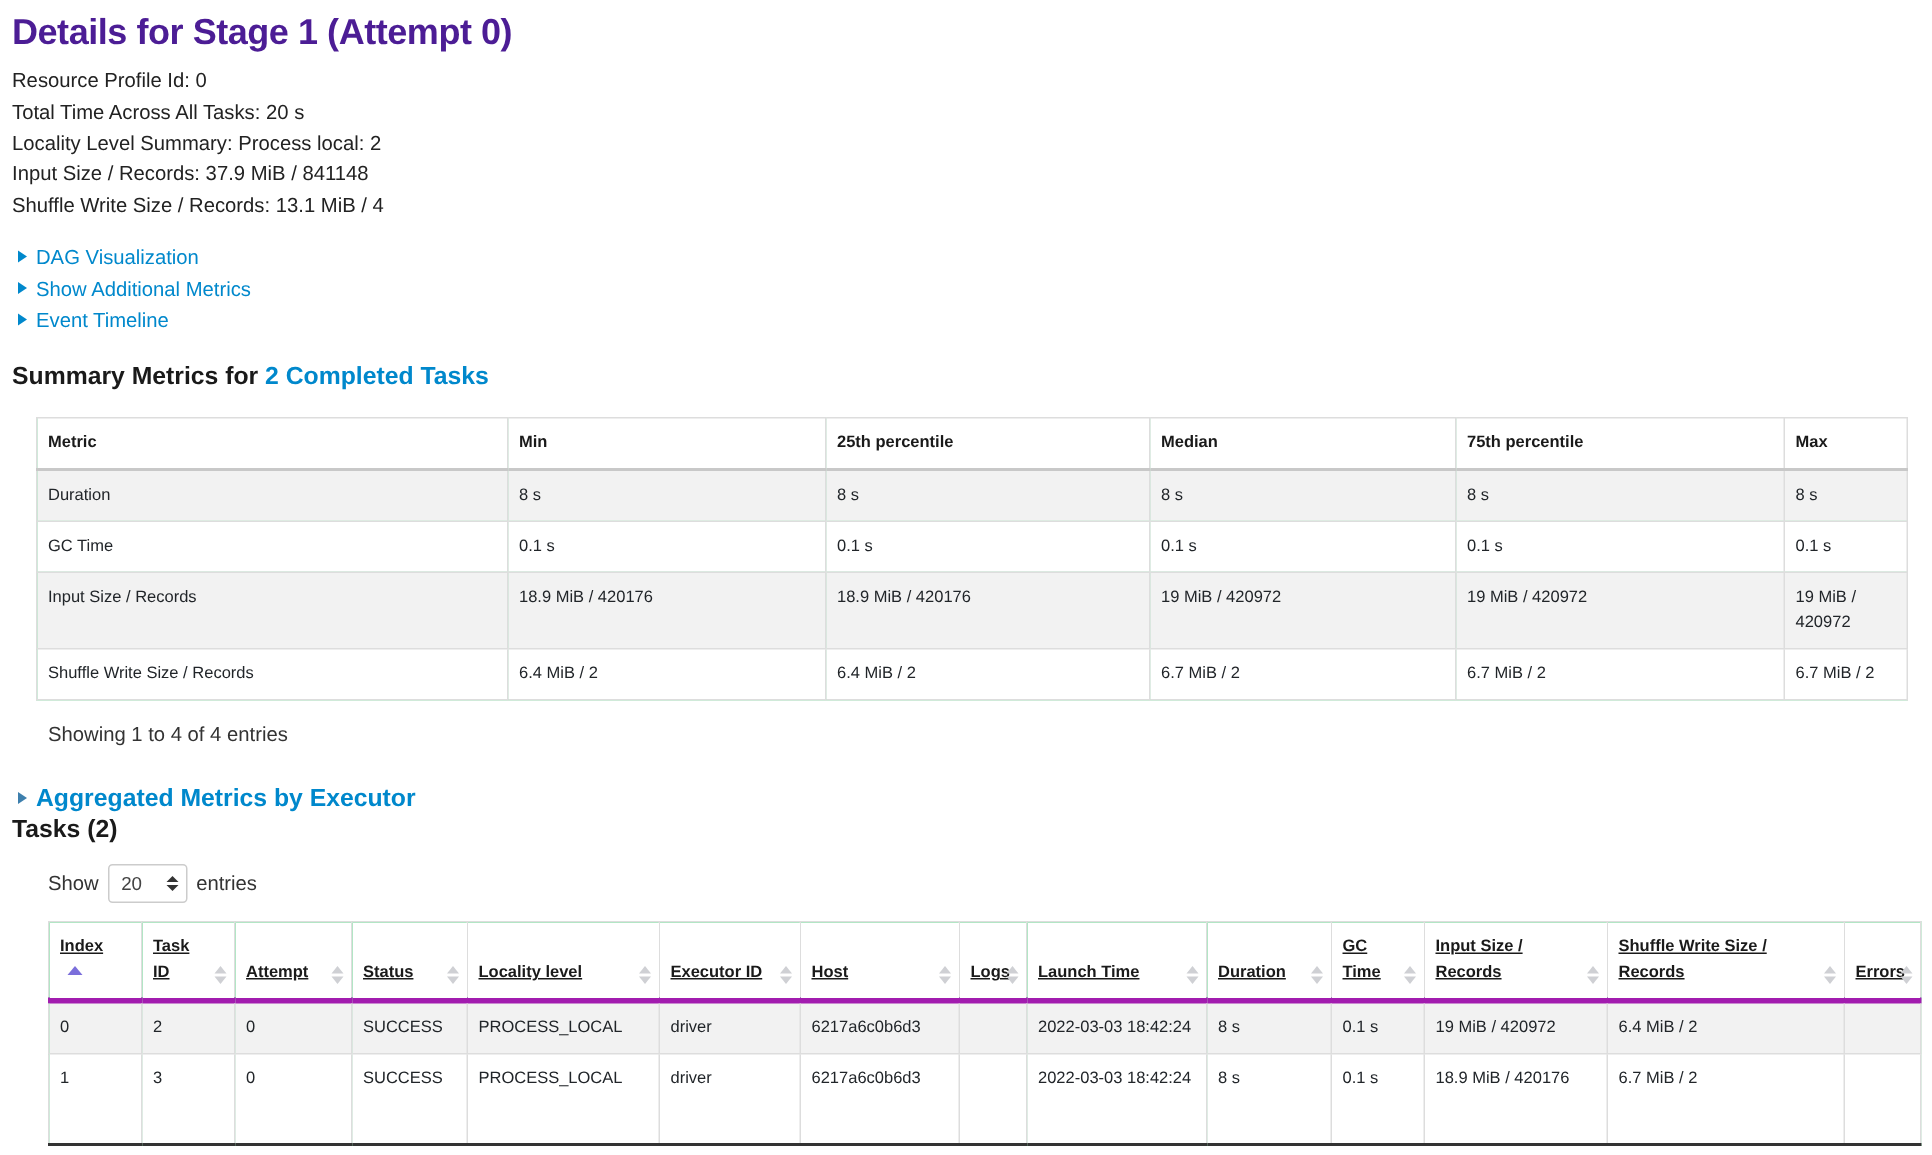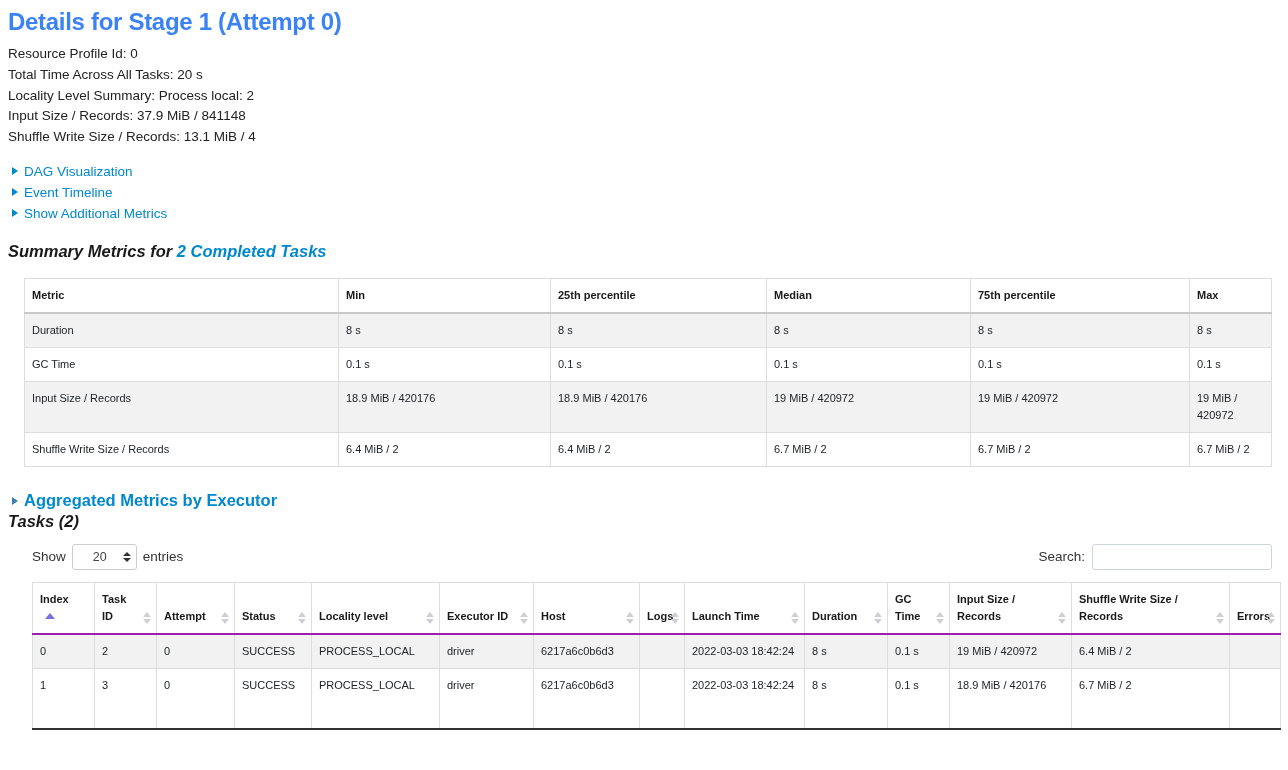--- a/index.html
+++ b/index.html
@@ -21,21 +21,21 @@
     box-sizing: border-box;
     width: 1288px;
   }
   h1.page-title {
     font-size: 24px;
     font-weight: bold;
     letter-spacing: -0.3px;
     margin: 0;
     padding: 6px 0 0 0;
     line-height: 32px;
-    color: #3b82f6;
+    color: #4c1d95;
   }
   ul.stage-info {
     list-style: none;
     margin: 6px 0 0 0;
     padding: 0;
   }
   ul.stage-info li {
     line-height: 20.8px;
     font-size: 13.5px;
     color: #222;
@@ -69,21 +69,20 @@
   .tri.dark {
     border-left-color: #3d7fad;
   }
   h4.section-title {
     font-size: 16.5px;
     font-weight: bold;
     margin: 0;
     padding: 0;
     line-height: 22px;
     color: #1a1a1a;
-    font-style: italic;
   }
   .summary-title-wrap {
     margin-top: 16px;
     margin-bottom: 0;
   }
   .summary-title-wrap .link {
     font-size: 16.5px;
     font-weight: bold;
   }
 
@@ -175,21 +174,21 @@
   select.len-select {
     appearance: none;
     -webkit-appearance: none;
     -moz-appearance: none;
     font-family: "Liberation Sans", sans-serif;
     font-size: 12.5px;
     color: #444;
     background: #fff;
     border: 1px solid #ccc;
     border-radius: 3px;
-    padding: 3px 22px 3px 20px;
+    padding: 3px 22px 3px 8px;
     height: 26px;
     line-height: 18px;
     box-sizing: border-box;
     cursor: pointer;
   }
   .select-chev {
     position: absolute;
     right: 6px;
     top: 50%;
     transform: translateY(-50%);
@@ -234,21 +233,22 @@
   
   #tasks-table {
     width: 1248px;
     margin: 8px 0 0 24px;
     table-layout: fixed;
   }
   #tasks-table > thead > tr > th {
     position: relative;
     padding-right: 18px;
     white-space: normal;
-    border-bottom: 2px solid #a21caf;
+    border-bottom: 4px solid #a21caf;
+    text-decoration: underline;
   }
   #tasks-table > tbody > tr > td {
     word-break: break-word;
   }
   #tasks-table > tbody > tr:last-child > td {
     border-bottom: 2px solid #333;
     padding-bottom: 34px;
   }
   .sort-ind {
     position: absolute;
@@ -306,24 +306,24 @@
       <strong>Shuffle Write Size / Records:</strong>
       <span>13.1 MiB / 4</span>
     </li>
   </ul>
 
   <div class="expand-list">
     <div class="expand-row">
       <span class="tri"></span><a class="link">DAG Visualization</a>
     </div>
     <div class="expand-row">
-      <span class="tri"></span><a class="link">Event Timeline</a>
+      <span class="tri"></span><a class="link">Show Additional Metrics</a>
     </div>
     <div class="expand-row">
-      <span class="tri"></span><a class="link">Show Additional Metrics</a>
+      <span class="tri"></span><a class="link">Event Timeline</a>
     </div>
   </div>
 
   <div class="summary-title-wrap">
     <h4 class="section-title">
       <span>Summary Metrics for</span>
       <a class="link">2 Completed Tasks</a>
     </h4>
   </div>
 
@@ -367,20 +367,21 @@
         <td>Shuffle Write Size / Records</td>
         <td>6.4 MiB / 2</td>
         <td>6.4 MiB / 2</td>
         <td>6.7 MiB / 2</td>
         <td>6.7 MiB / 2</td>
         <td>6.7 MiB / 2</td>
       </tr>
     </tbody>
   </table>
 
+  <div class="entries-info">Showing 1 to 4 of 4 entries</div>
 
   <div class="agg-metrics-row">
     <span class="tri dark"></span><a class="link">Aggregated Metrics by Executor</a>
   </div>
 
   <h4 class="section-title tasks-heading">Tasks (2)</h4>
 
   <div class="tasks-controls">
     <div class="dt-length">
       <label>
@@ -393,24 +394,20 @@
             <option>100</option>
             <option>All</option>
           </select>
           <span class="select-chev">
               <i class="up"></i>
               <i class="down"></i>
             </span>
         </span>
         <span>entries</span>
       </label>
-    </div>
-    <div class="dt-filter">
-      <span>Search:</span>
-      <input class="search-input" type="text" placeholder="" style="">
     </div>
   </div>
 
   <table class="spark-table" id="tasks-table">
     <colgroup>
       <col style="width:62px">
         <col style="width:62px">
         <col style="width:78px">
         <col style="width:77px">
       <col style="width:128px">

